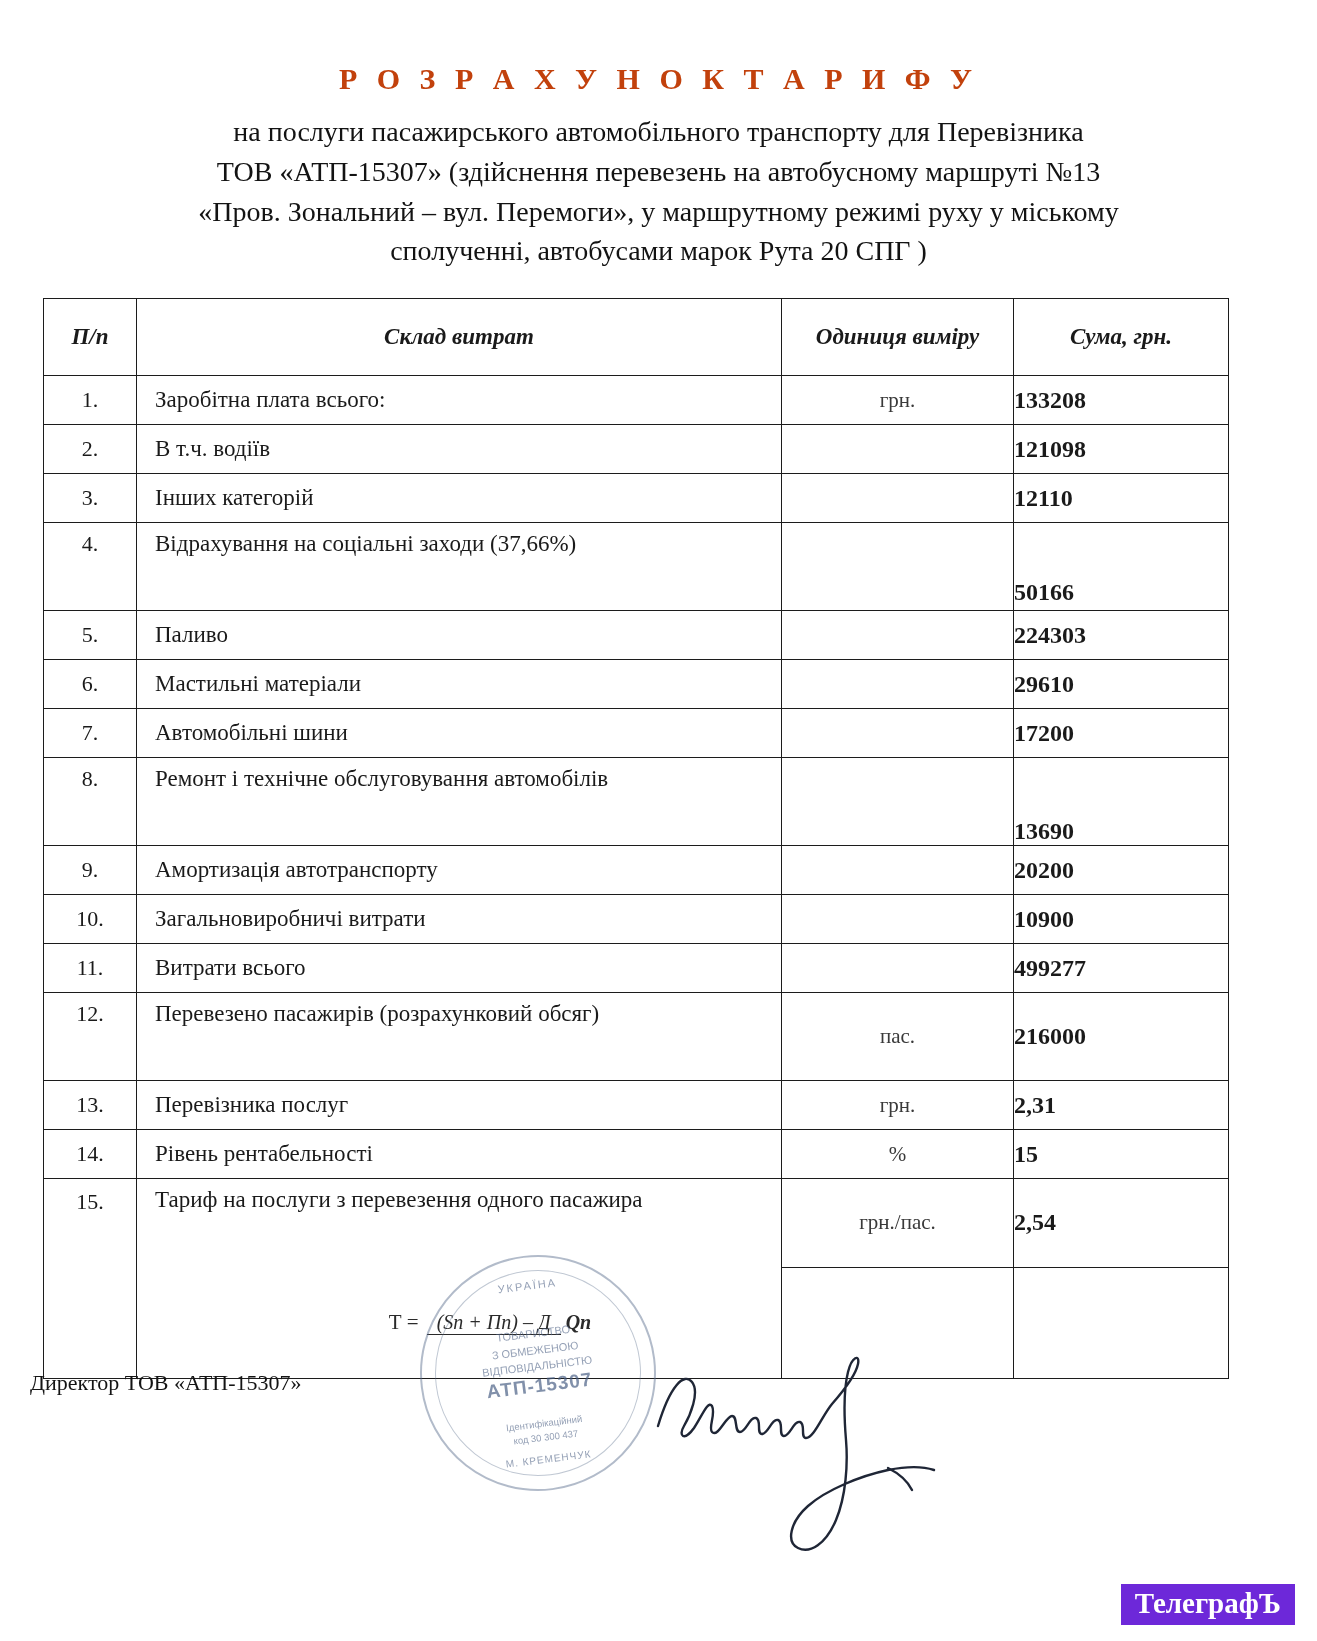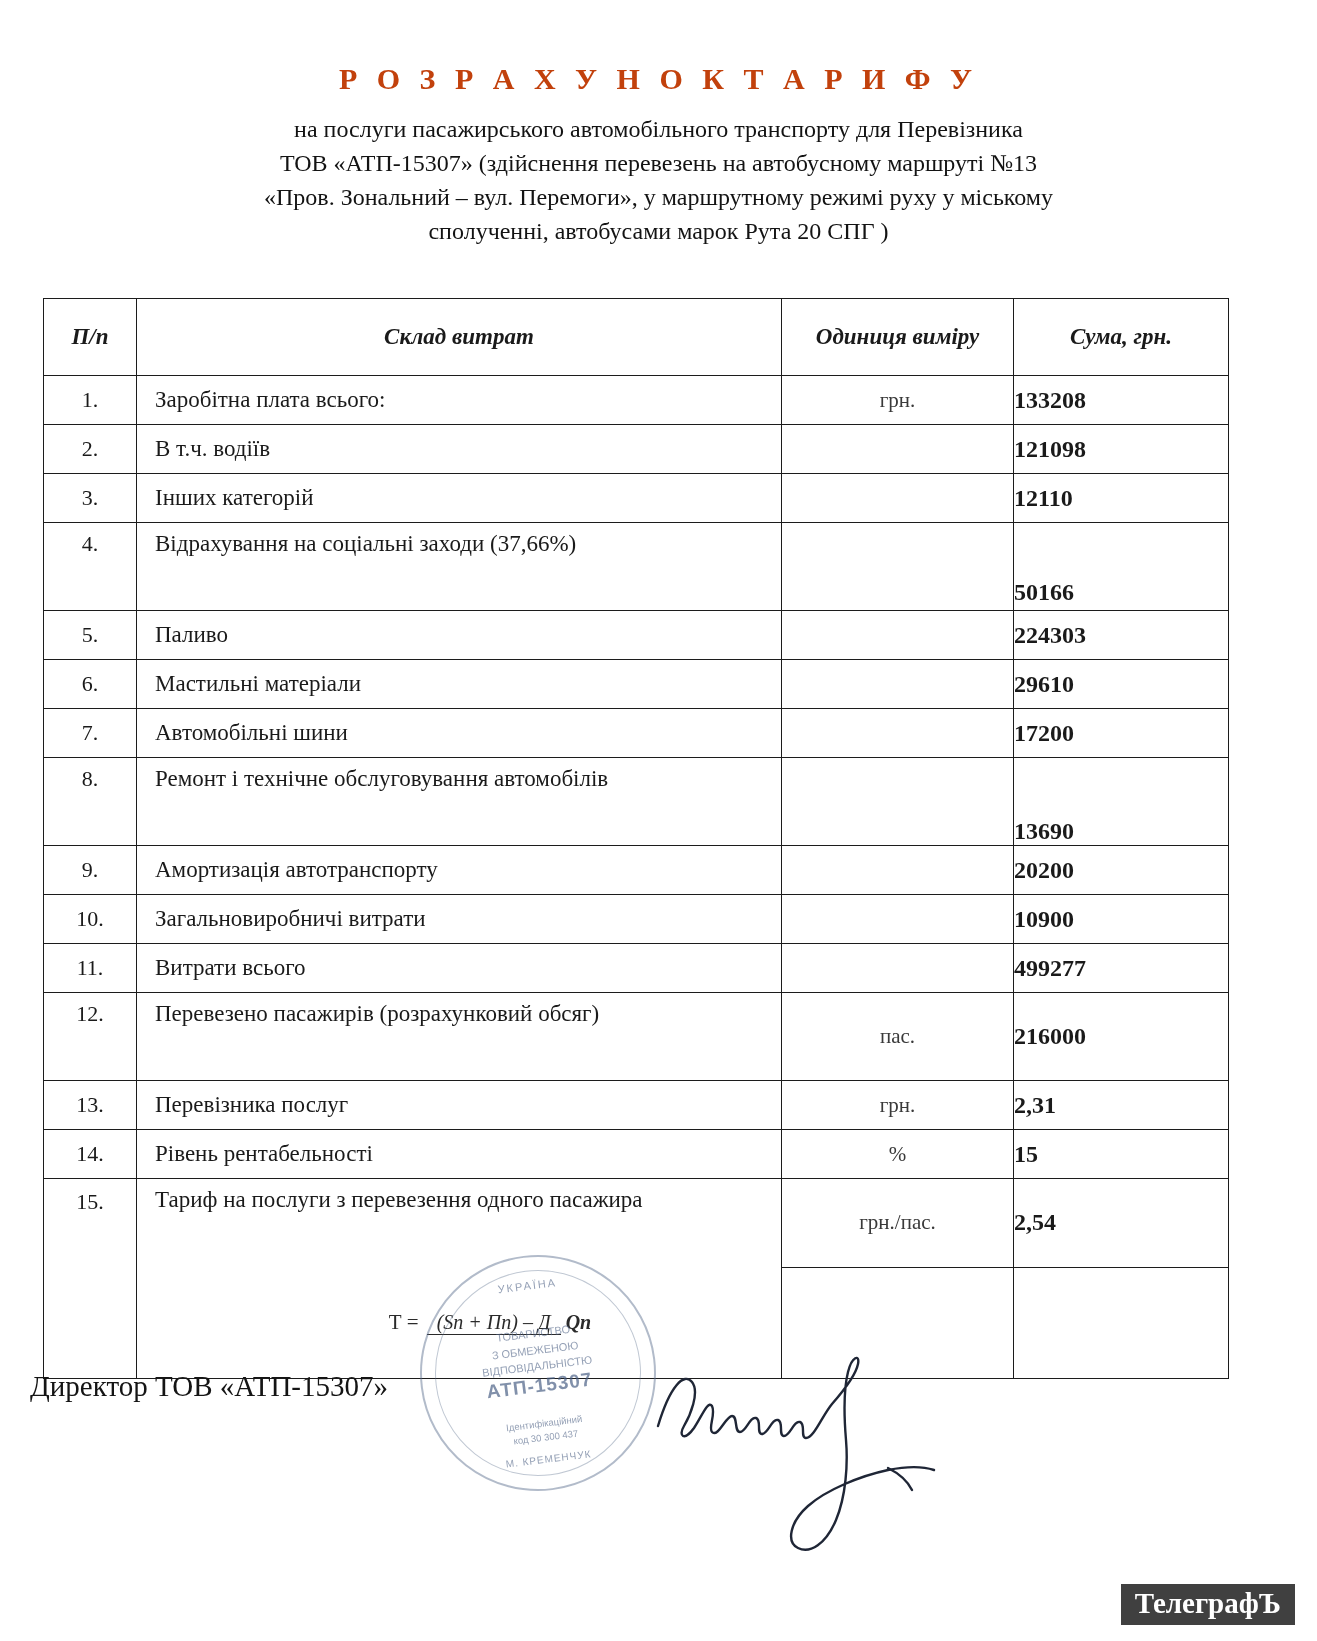--- a/index.html
+++ b/index.html
@@ -26,21 +26,21 @@
     font-size: 30px;
     letter-spacing: 6px;
     font-weight: bold;
     margin-top: 62px;
     color: #c2410c;
   }
   .doc-subtitle {
     margin: 16px auto 3px auto;
     width: 1080px;
     text-align: center;
-    font-size: 24px;
+    font-size: 28px;
     line-height: 1.42;
     color: #131313;
   }
   .doc-subtitle div { white-space: nowrap; }
   
   .tbl-wrap {
     position: absolute;
     left: 43px;
     top: 298px;
     width: 1185px;
@@ -118,21 +118,21 @@
   .frac .bot {
     padding-top: 2px;
     font-style: italic;
     font-weight: bold;
   }
   
   .sign-row {
     position: absolute;
     left: 30px;
     top: 1370px;
-    font-size: 29px;
+    font-size: 22px;
     color: #141414;
     white-space: nowrap;
   }
   .stamp {
     position: absolute;
     left: 420px;
     top: 1255px;
     width: 232px;
     height: 232px;
     border-radius: 50%;
@@ -190,21 +190,21 @@
     top: 1330px;
     width: 300px;
     height: 250px;
     pointer-events: none;
   }
   
   .watermark {
     position: absolute;
     right: 22px;
     bottom: 16px;
-    background: #404040;
+    background: #6d28d9;
     color: #ffffff;
     font-family: "Liberation Serif", serif;
     font-size: 29px;
     font-weight: bold;
     padding: 3px 14px 5px 14px;
     letter-spacing: 0px;
   }
 </style>
 </head>
 <body>

